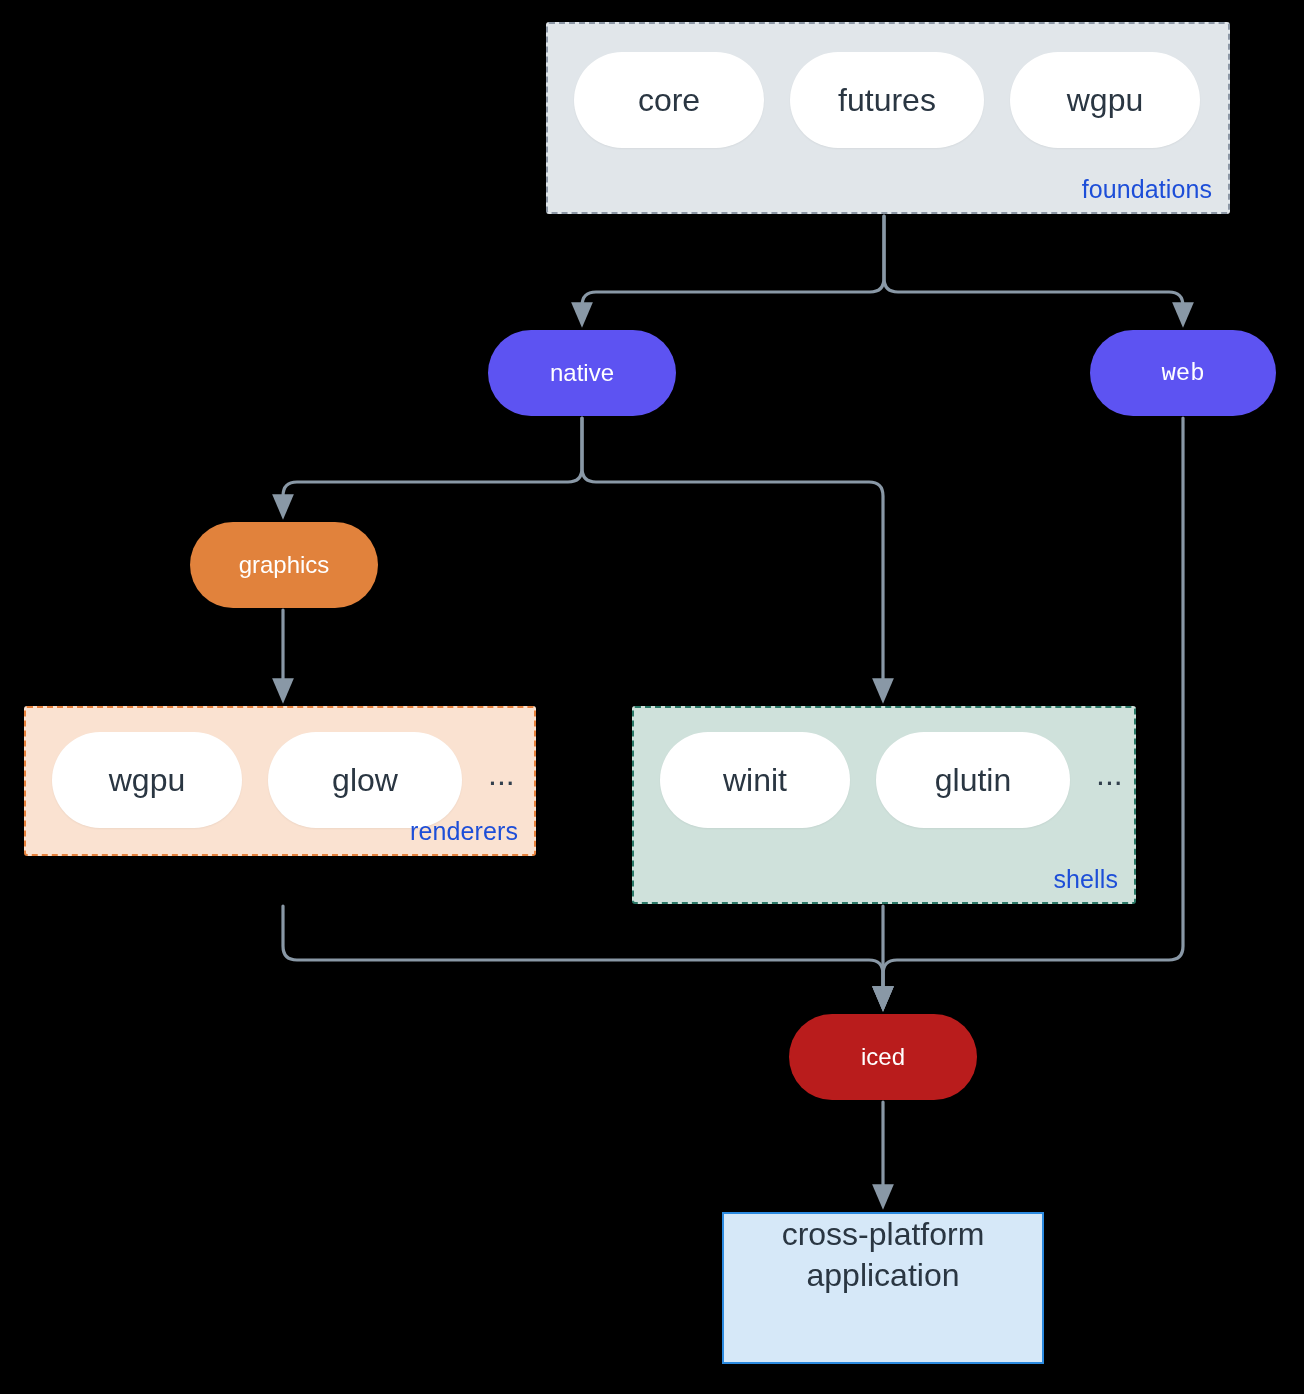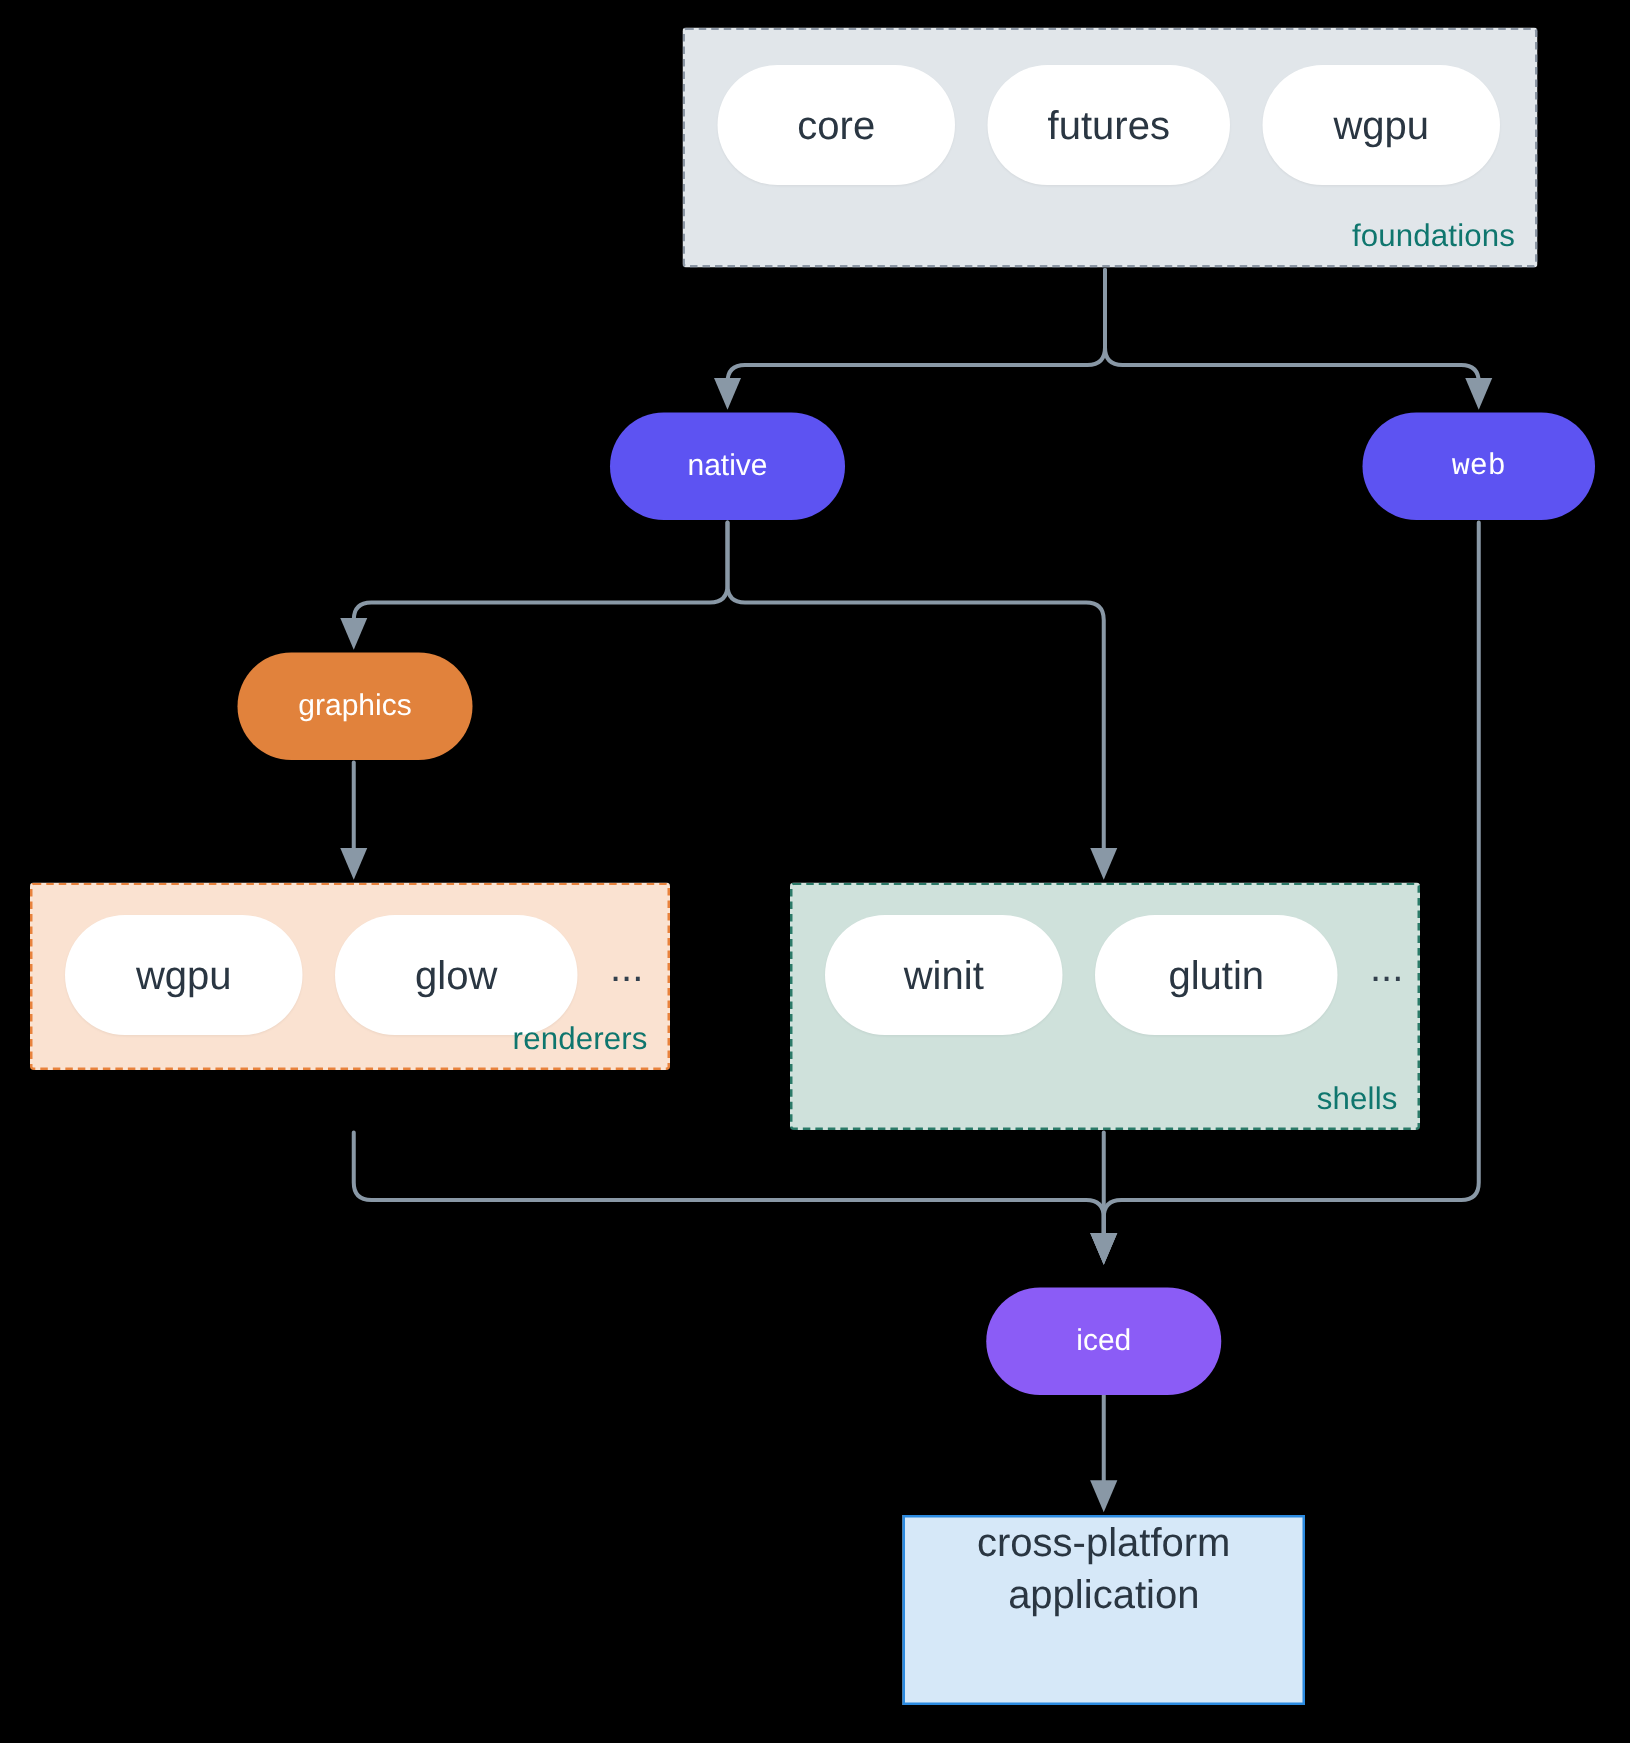--- a/index.html
+++ b/index.html
@@ -30,21 +30,21 @@
   .cluster {
     position: absolute;
     box-sizing: border-box;
     padding-left: 16px;
   }
   .cluster-label {
     position: absolute;
     right: 16px;
     bottom: 8px;
     font-size: 25px;
-    color: #0f766e;
+    color: #1d4ed8;
     letter-spacing: 0.1px;
     white-space: nowrap;
   }
   .cluster-row {
     position: absolute;
     left: 0;
     top: 0;
     display: flex;
     align-items: center;
     gap: 26px;
@@ -133,22 +133,21 @@
     left: 1090px; top: 330px; width: 186px; height: 86px;
     background: #5d53f2;
     font-family: Liberation Mono, monospace;
   }
   #node-graphics {
     left: 190px; top: 522px; width: 188px; height: 86px;
     background: #e1823c;
   }
   #node-iced {
     left: 789px; top: 1014px; width: 188px; height: 86px;
-    background: #8b5cf6;
-    margin-top: 16px;
+    background: #b91c1c;
   }
 
   
   #node-application {
     position: absolute;
     left: 722px; top: 1212px; width: 322px; height: 152px;
     background: #d6e8f8;
     border: 2px solid #2b8ae0;
     box-sizing: border-box;
     display: flex;

